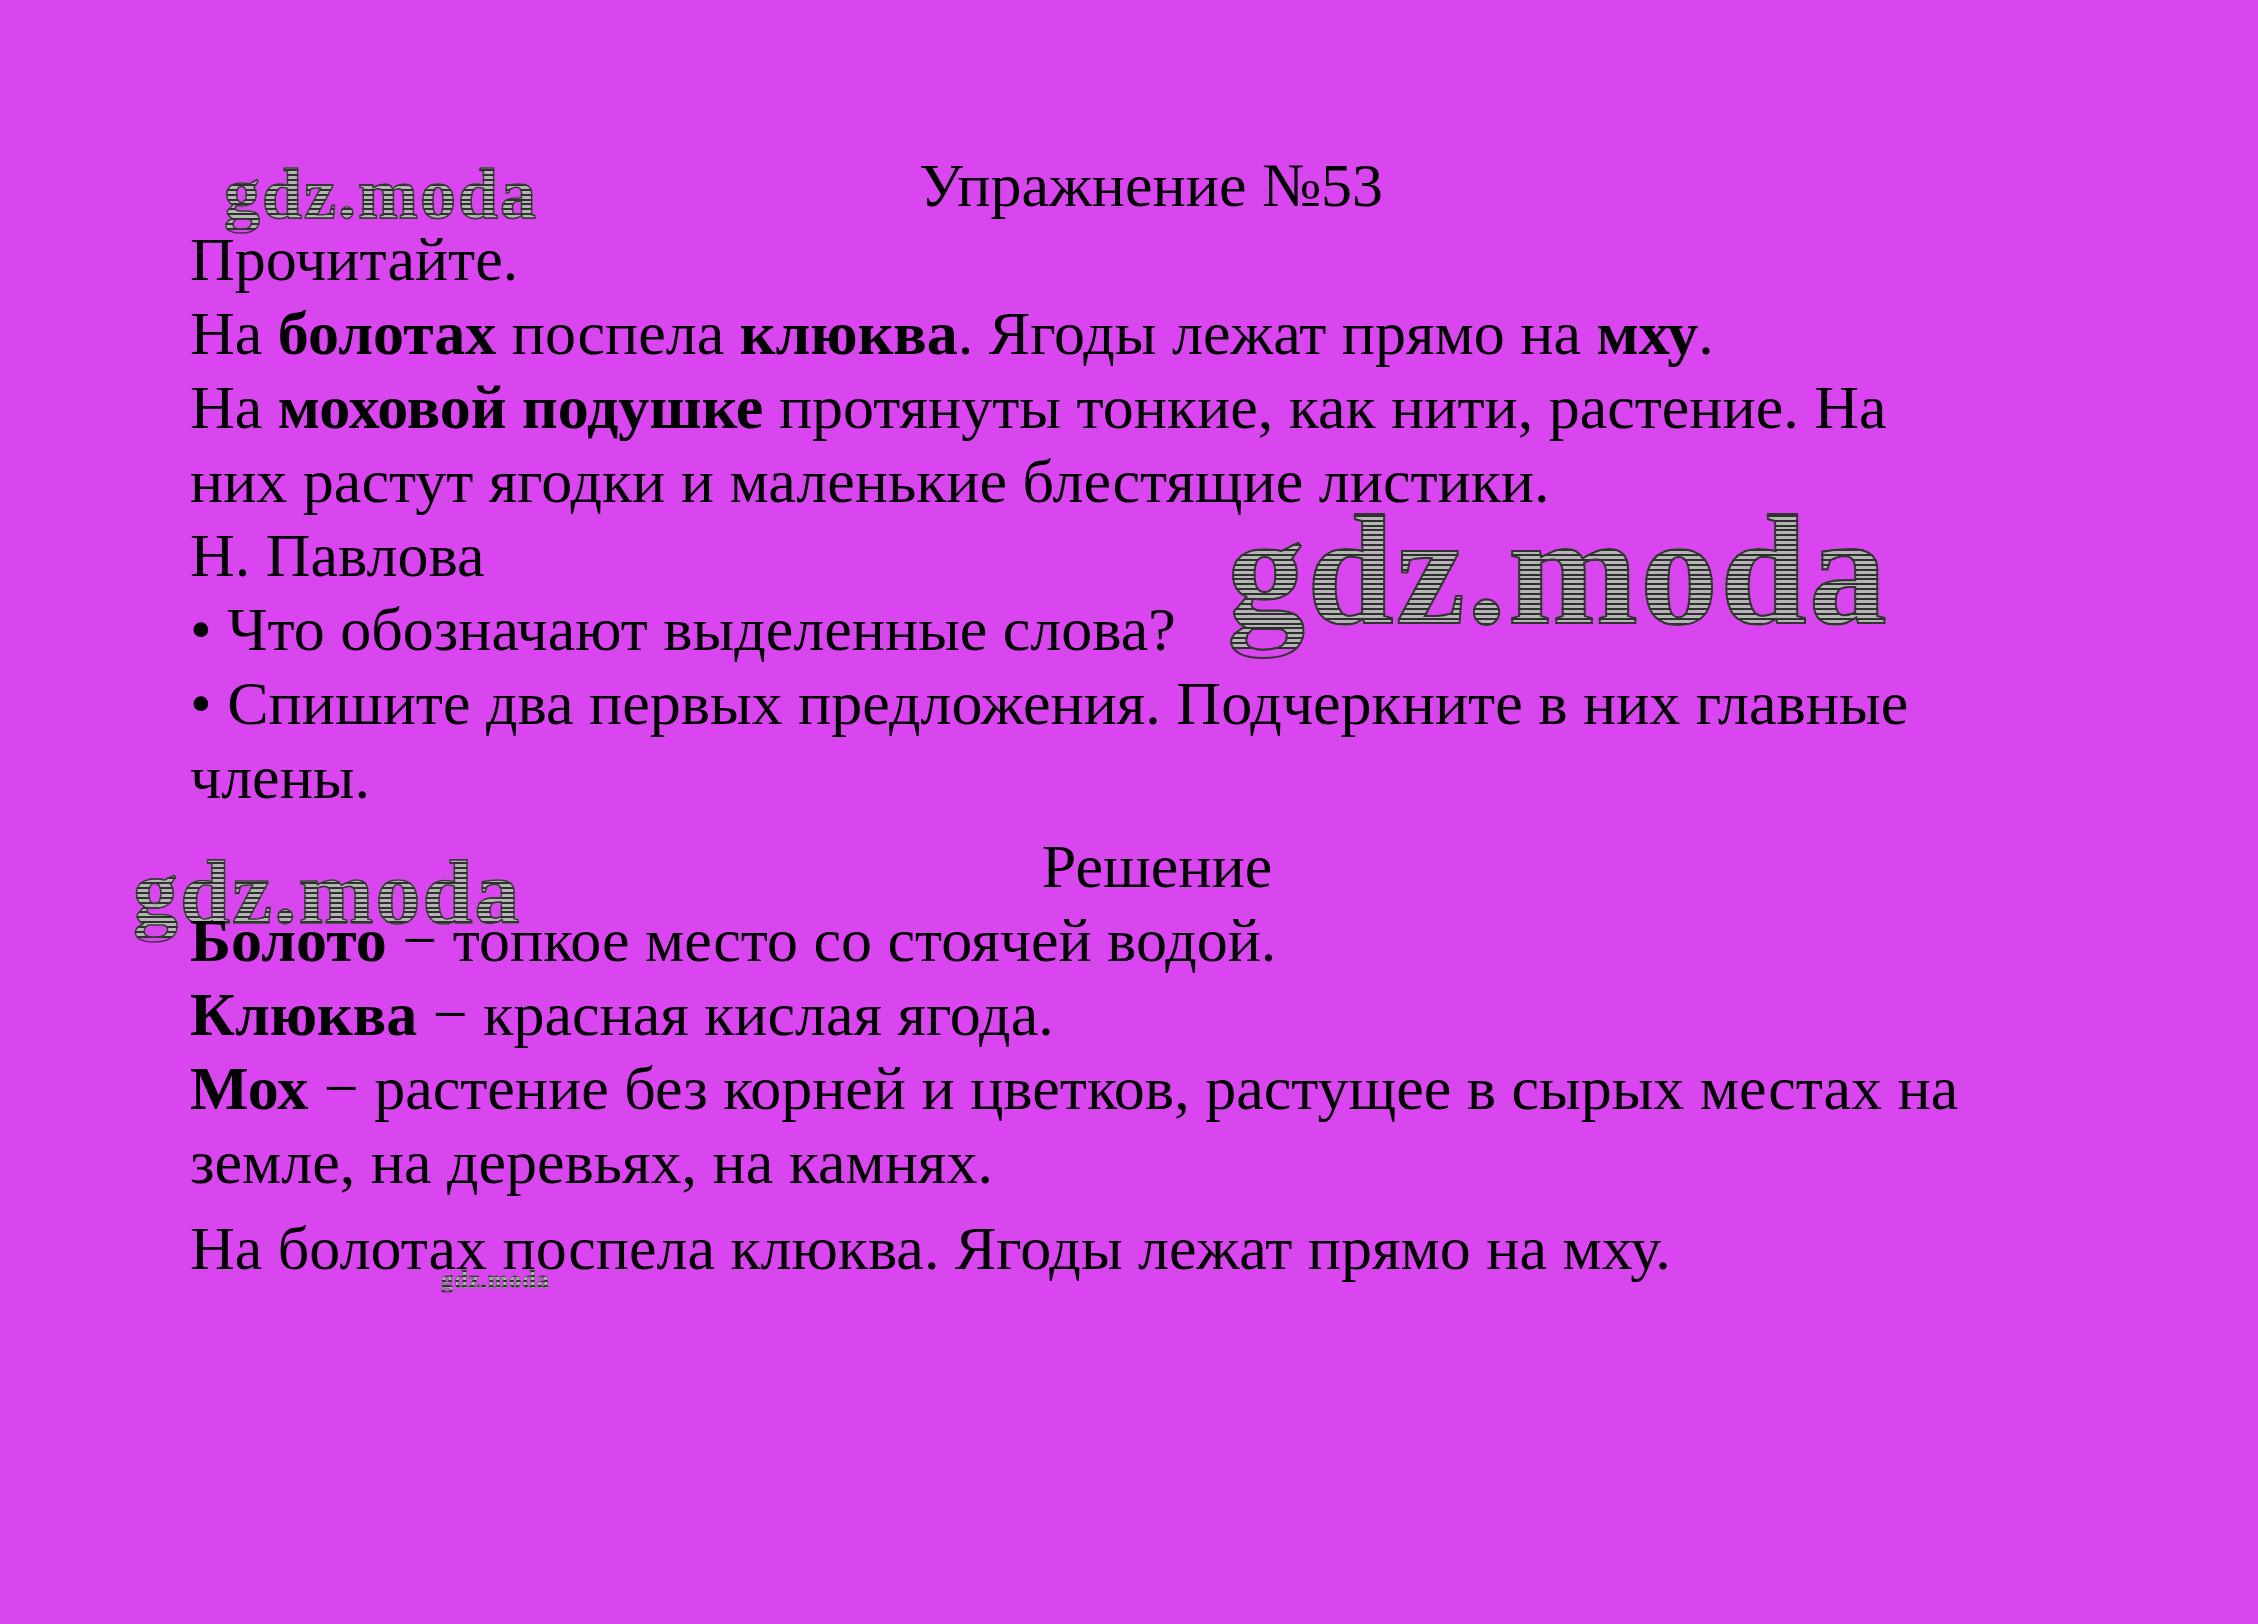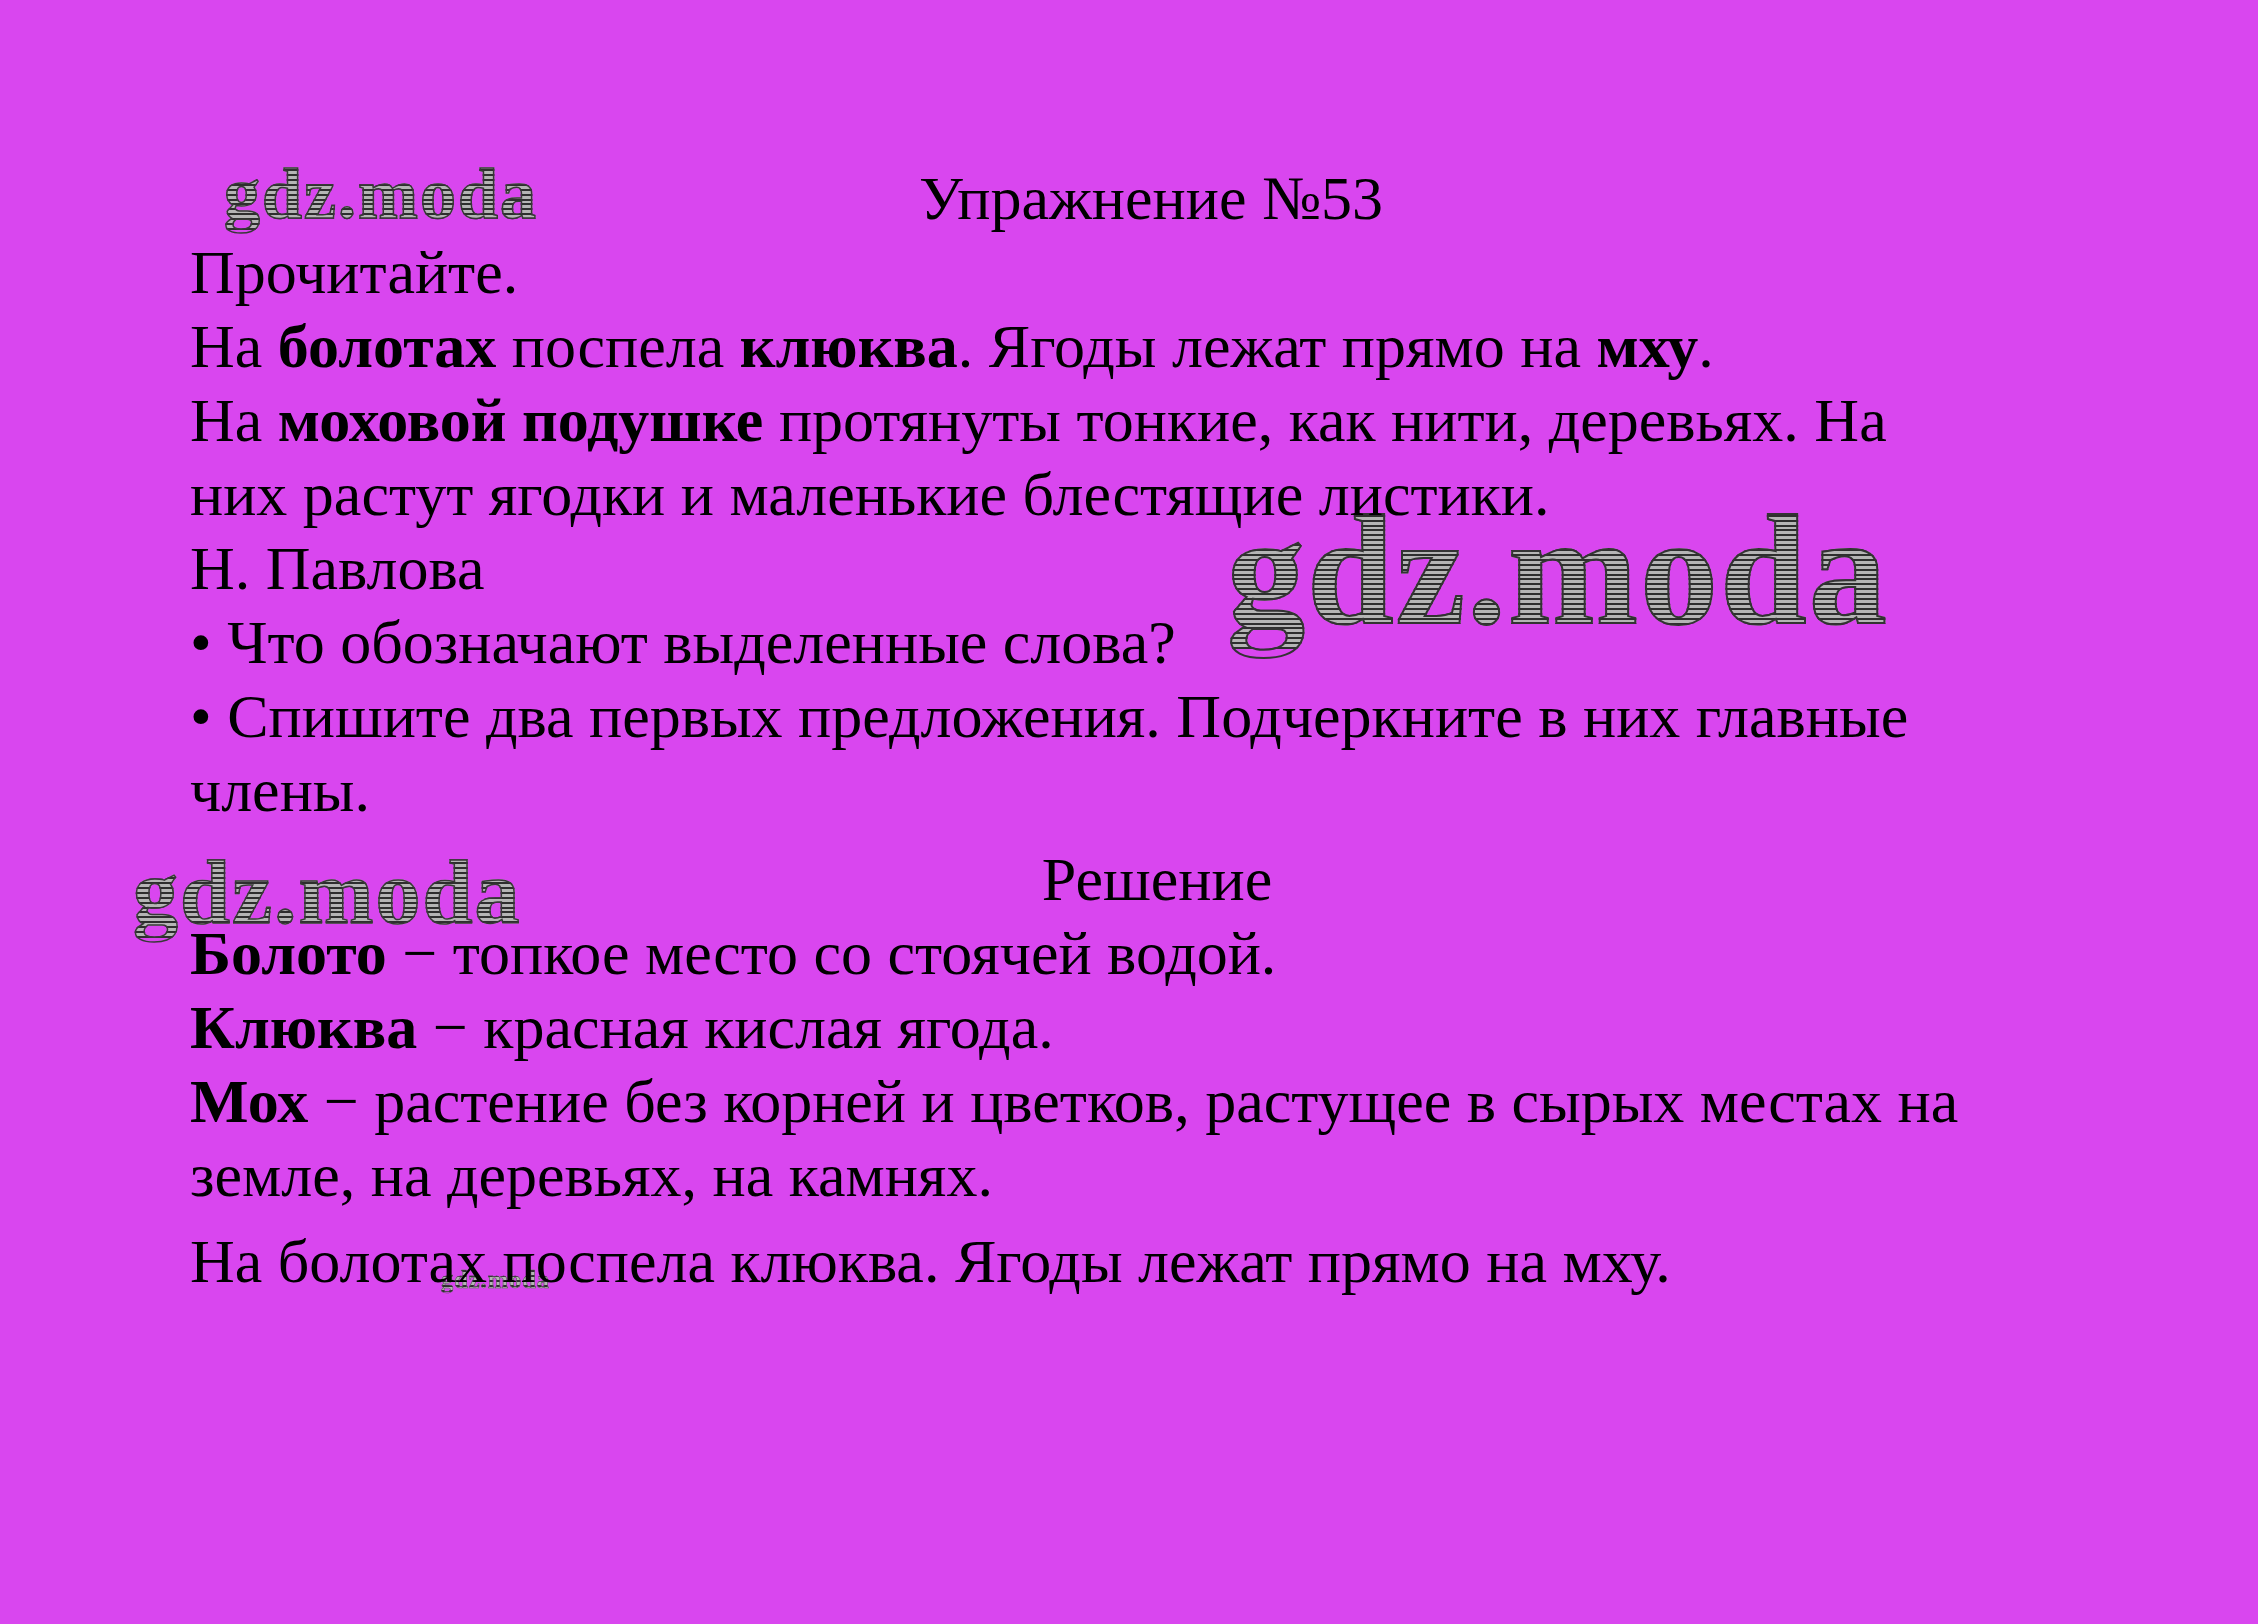--- a/index.html
+++ b/index.html
@@ -7,21 +7,21 @@
     position: relative;
     width: 2259px;
     height: 1625px;
     background: #d946ef;
     overflow: hidden;
     font-family: "Liberation Serif", serif;
     color: #000000;
   }
   .content {
     position: absolute;
-    left: 0; top: 13px;
+    left: 0; top: 0;
     width: 100%;
     padding: 148px 88px 0 190px;
     box-sizing: border-box;
   }
   .line {
     font-size: 62px;
     line-height: 74px;
     white-space: nowrap;
   }
   .b { font-weight: bold; }
@@ -64,21 +64,21 @@
 
     <div class="line">
       <span>Прочитайте.</span>
     </div>
 
     <div class="line">
       <span>На </span><span class="b">болотах</span><span> поспела </span><span class="b">клюква</span><span>. Ягоды лежат прямо на </span><span class="b">мху</span><span>.</span>
     </div>
 
     <div class="line">
-      <span>На </span><span class="b">моховой подушке</span><span> протянуты тонкие, как нити, деревьях. На</span>
+      <span>На </span><span class="b">моховой подушке</span><span> протянуты тонкие, как нити, растение. На</span>
     </div>
 
     <div class="line">
       <span>них растут ягодки и маленькие блестящие листики.</span>
     </div>
 
     <div class="line">
       <span>Н. Павлова</span>
     </div>
 

